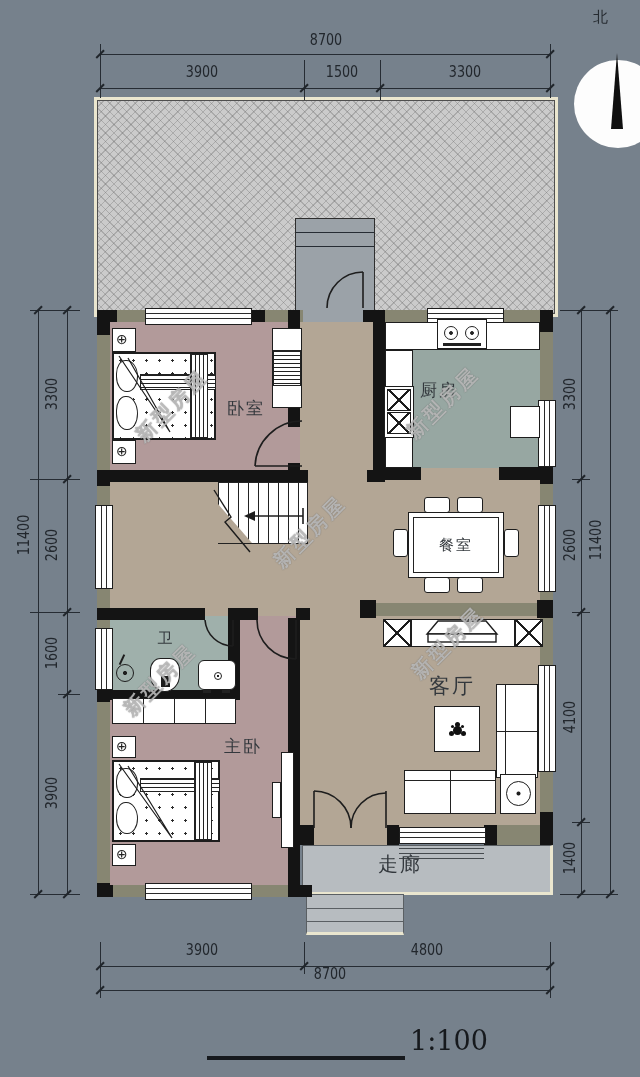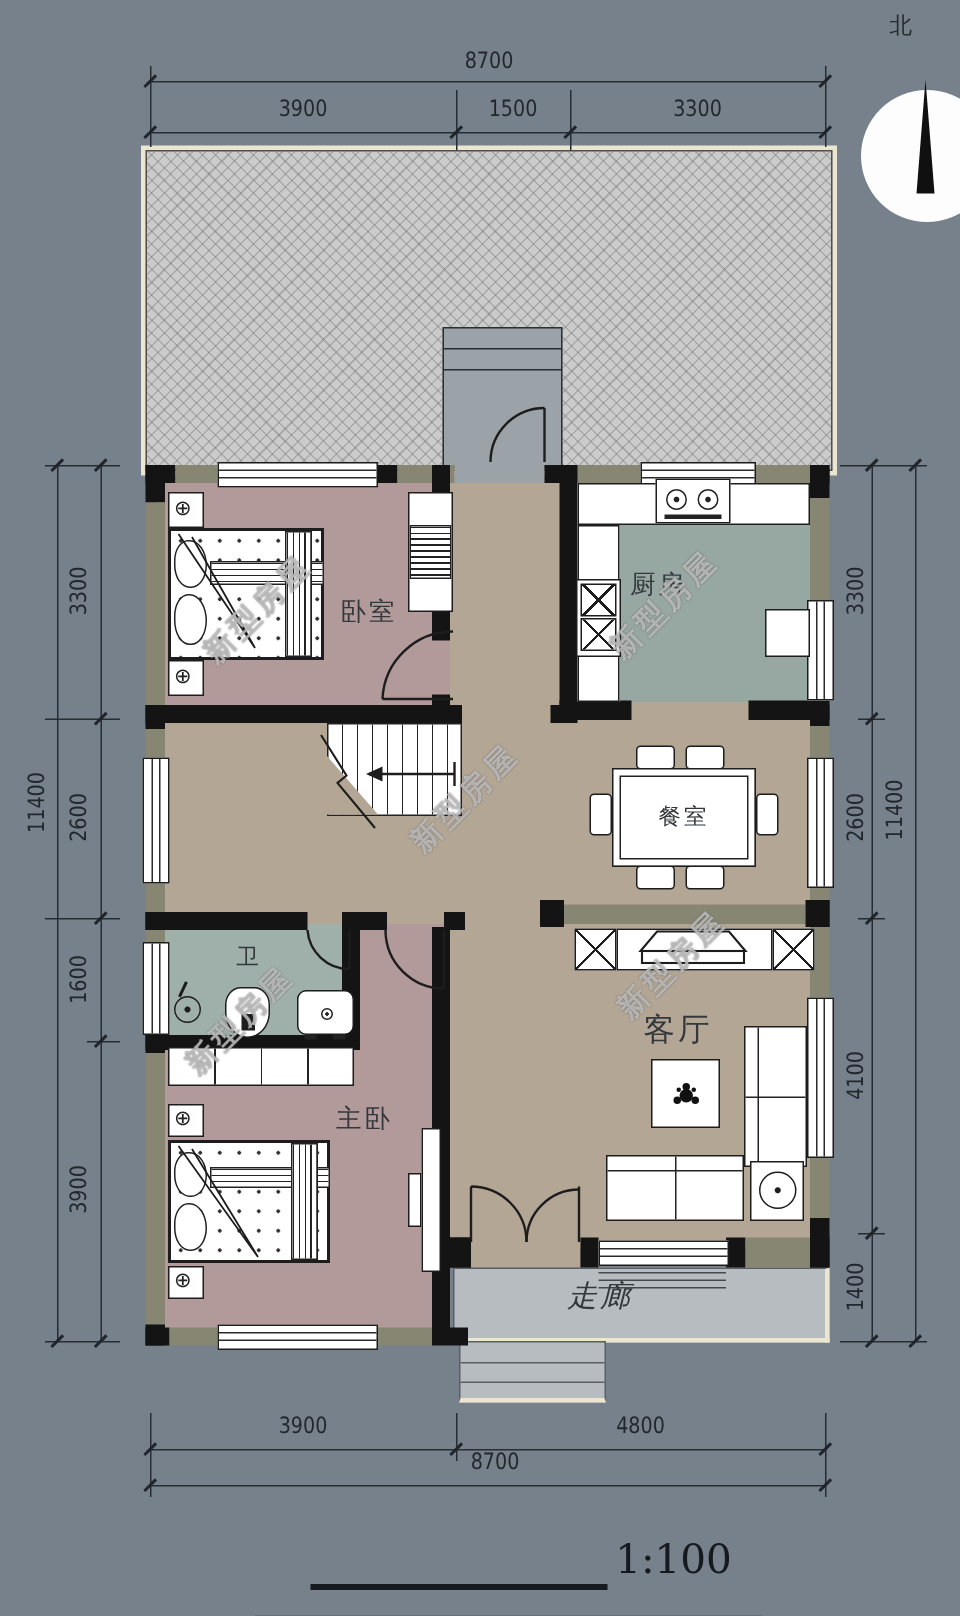--- a/index.html
+++ b/index.html
@@ -246,21 +246,21 @@
     <polygon points="438,621 486,621 497,634 427,634" fill="#fff" stroke="#1d1d1d" stroke-width="1.4"></polygon>
     <rect x="428" y="634" width="68" height="8" fill="#fff" stroke="#1d1d1d" stroke-width="1.4"></rect>
   </svg>
 
   <div class="roomlbl" style="left:246px;top:408px;text-align:right;">卧室</div>
   <div class="roomlbl" style="left:439px;top:390px;">厨房</div>
   <div class="roomlbl" style="left:456px;top:545px;font-size:15px;">餐室</div>
   <div class="roomlbl" style="left:166px;top:638px;font-size:15px;">卫</div>
   <div class="roomlbl" style="left:243px;top:746px;">主卧</div>
   <div class="roomlbl" style="left:452px;top:686px;font-size:21px;">客厅</div>
-  <div class="roomlbl" style="left:400px;top:864px;font-size:20px;font-style:italic;">走廊</div>
+  <div class="roomlbl" style="left:400px;top:864px;font-size:20px;">走廊</div>
 
   <div class="wm" style="left:172px;top:406px;">新型房屋</div>
   <div class="wm" style="left:443px;top:403px;">新型房屋</div>
   <div class="wm" style="left:310px;top:532px;">新型房屋</div>
   <div class="wm" style="left:160px;top:680px;">新型房屋</div>
   <div class="wm" style="left:448px;top:643px;">新型房屋</div>
 
   <div class="dimtxt" style="left:326px;top:40px;">8700</div>
   <div class="dimtxt" style="left:202px;top:72px;">3900</div>
   <div class="dimtxt" style="left:342px;top:72px;">1500</div>

